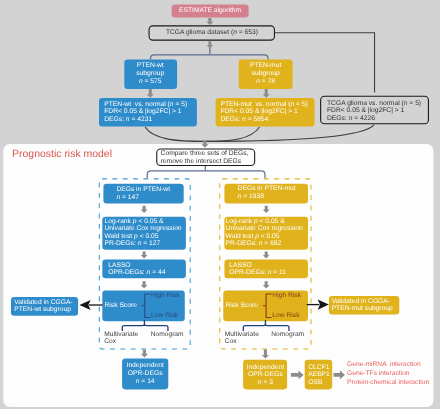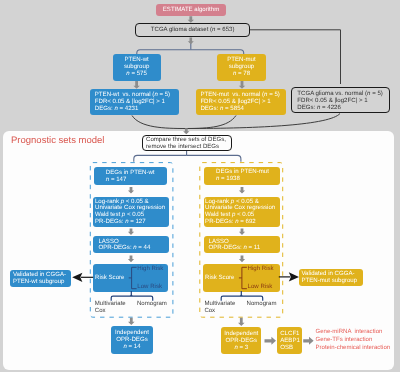--- a/index.html
+++ b/index.html
@@ -73,21 +73,21 @@
 FDR&lt; 0.05 &amp; |log2FC| &gt; 1
 DEGs: <i>n</i> = 5854</span></div>
 
   <div class="box outline" style="left:291.3px;top:87.2px;width:99px;height:26px;padding:2.5px 0 0 5px;font-size:6.1px;line-height:6.95px"><span>TCGA glioma vs. normal (<i>n</i> = 5)
 FDR&lt; 0.05 &amp; |log2FC| &gt; 1
 DEGs: <i>n</i> = 4226</span></div>
 
   <div class="box outline" style="left:142px;top:134.5px;width:90px;height:16px;padding:1.5px 0 0 3px;font-size:6.1px;line-height:6.95px"><span>Compare three sets of DEGs,
 remove the intersect DEGs</span></div>
 
-  <div class="t title" style="left:11px;top:135px;font-size:9.5px"><span>Prognostic sets model</span></div>
+  <div class="t title" style="left:11px;top:135px;font-size:9.5px"><span>Prognostic risk model</span></div>
 
   <svg class="wires" viewBox="0 0 400 372">
     <rect x="90.3" y="162.6" width="82.6" height="154.6" rx="2.5" fill="none" stroke="#3f9ad6" stroke-width="0.95" stroke-dasharray="4.4 5.0"></rect>
     <rect x="199.8" y="162.6" width="82.9" height="154.6" rx="2.5" fill="none" stroke="#e0b21c" stroke-width="0.95" stroke-dasharray="4.4 5.0"></rect>
   </svg>
 
   <div class="box blue" style="left:93.8px;top:167.4px;width:73px;height:17.2px;padding:2.5px 0 0 12px;font-size:6.1px;line-height:6.95px"><span>DEGs in PTEN-wt
 <i>n</i> = 147</span></div>
   <div class="box blue" style="left:93.4px;top:196.5px;width:75.4px;height:30.4px;padding:2px 0 0 1.6px;font-size:6.1px;line-height:6.95px"><span>Log-rank <i>p</i> &lt; 0.05 &amp;
 Univariate Cox regression

